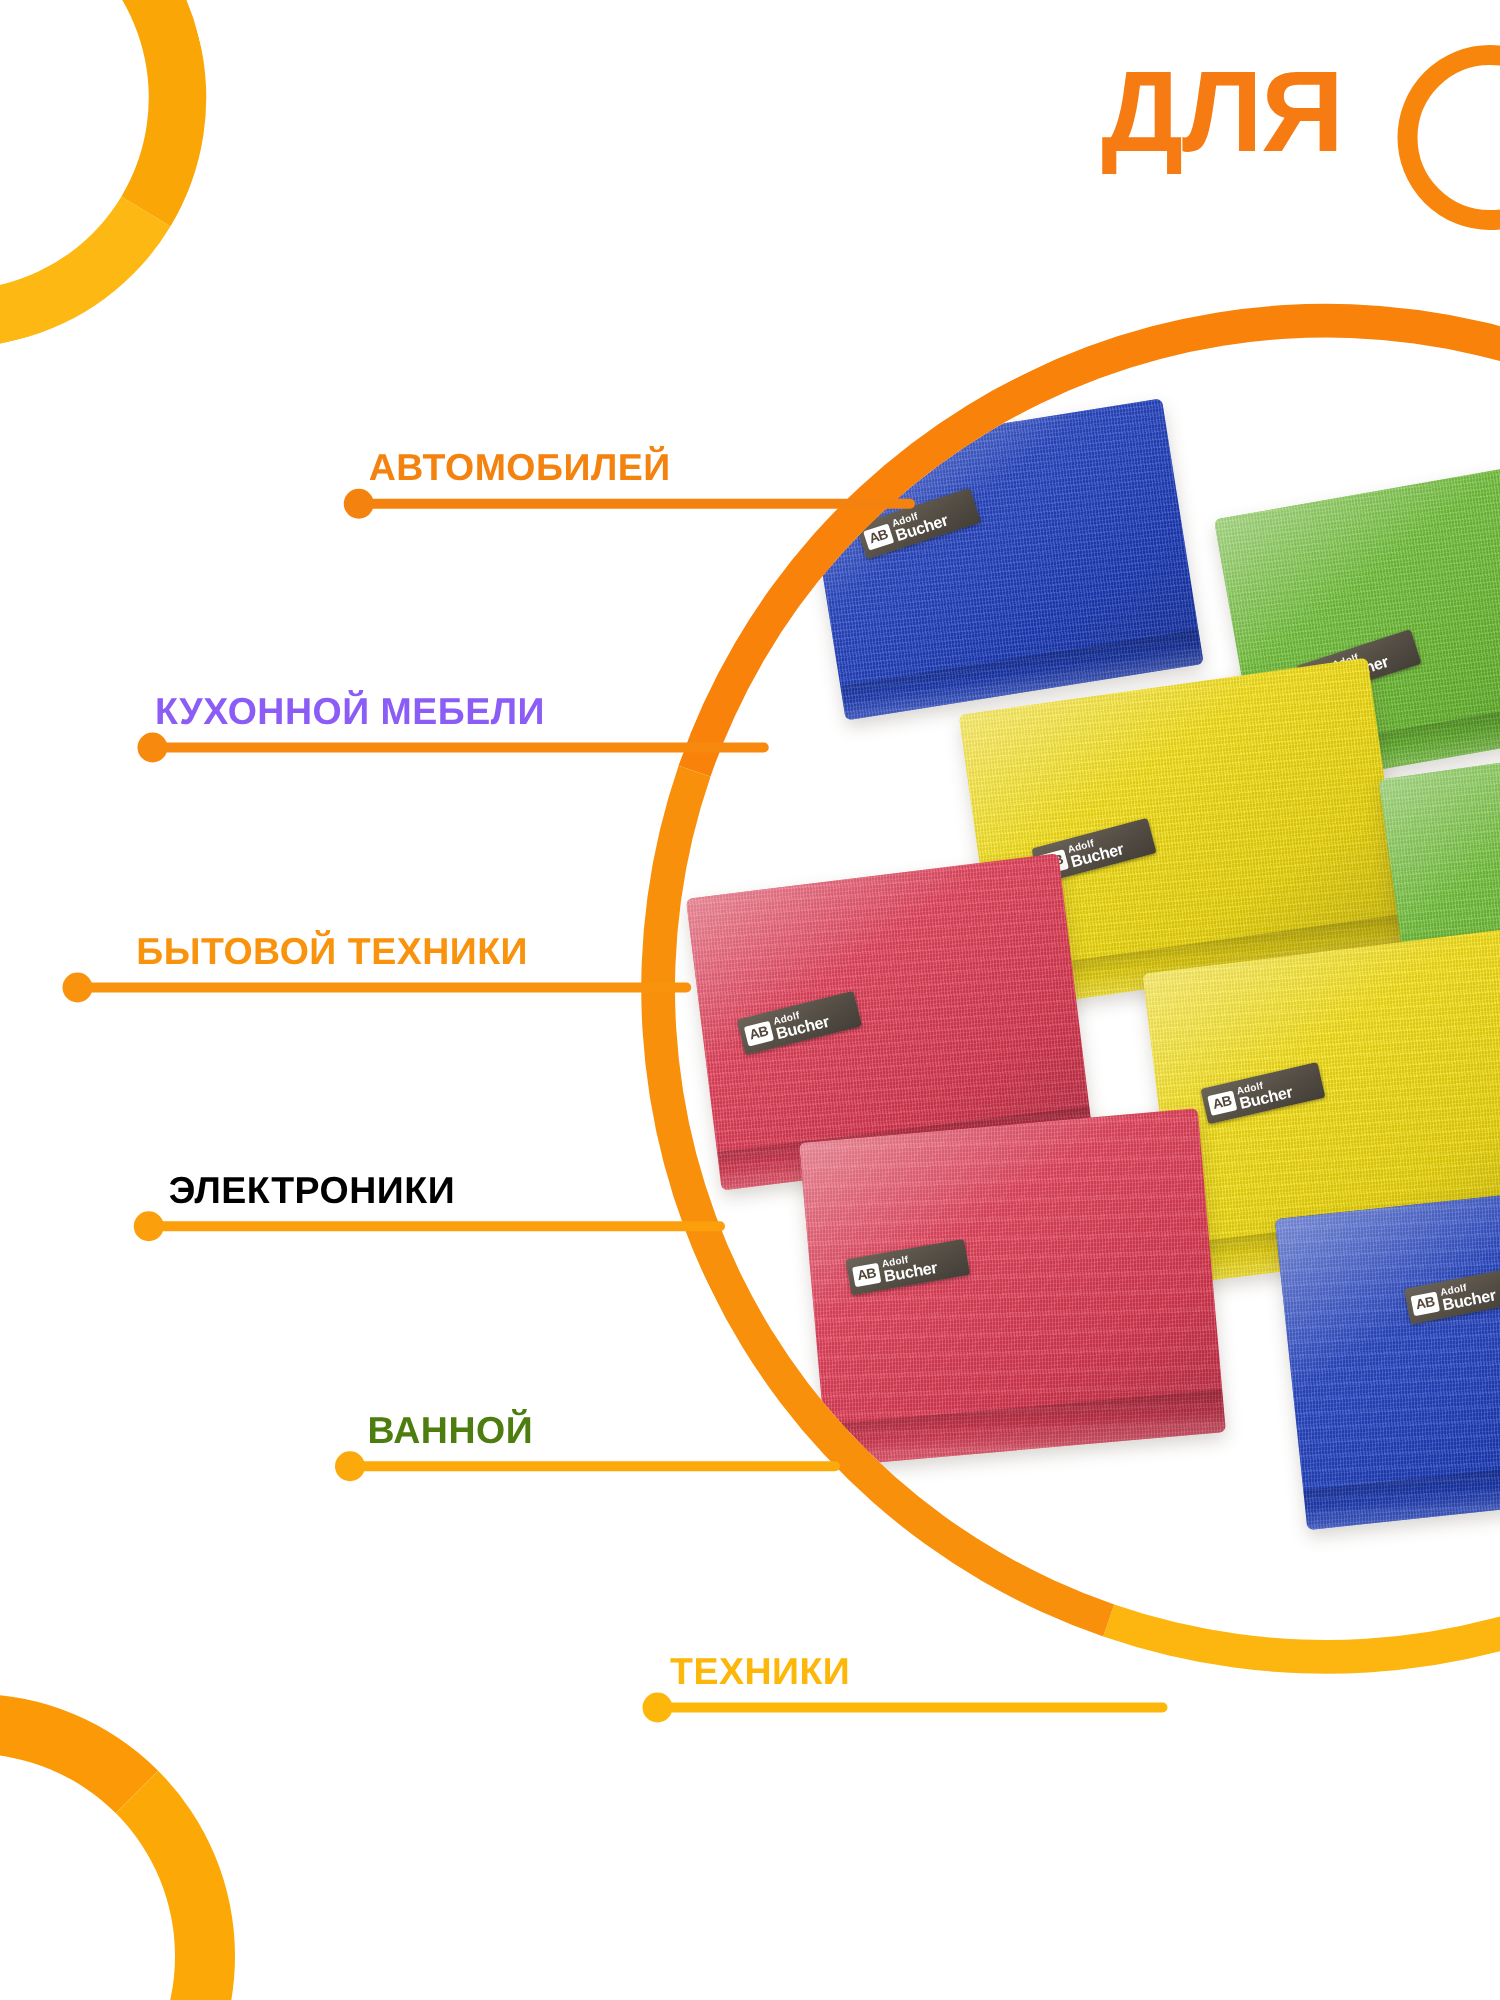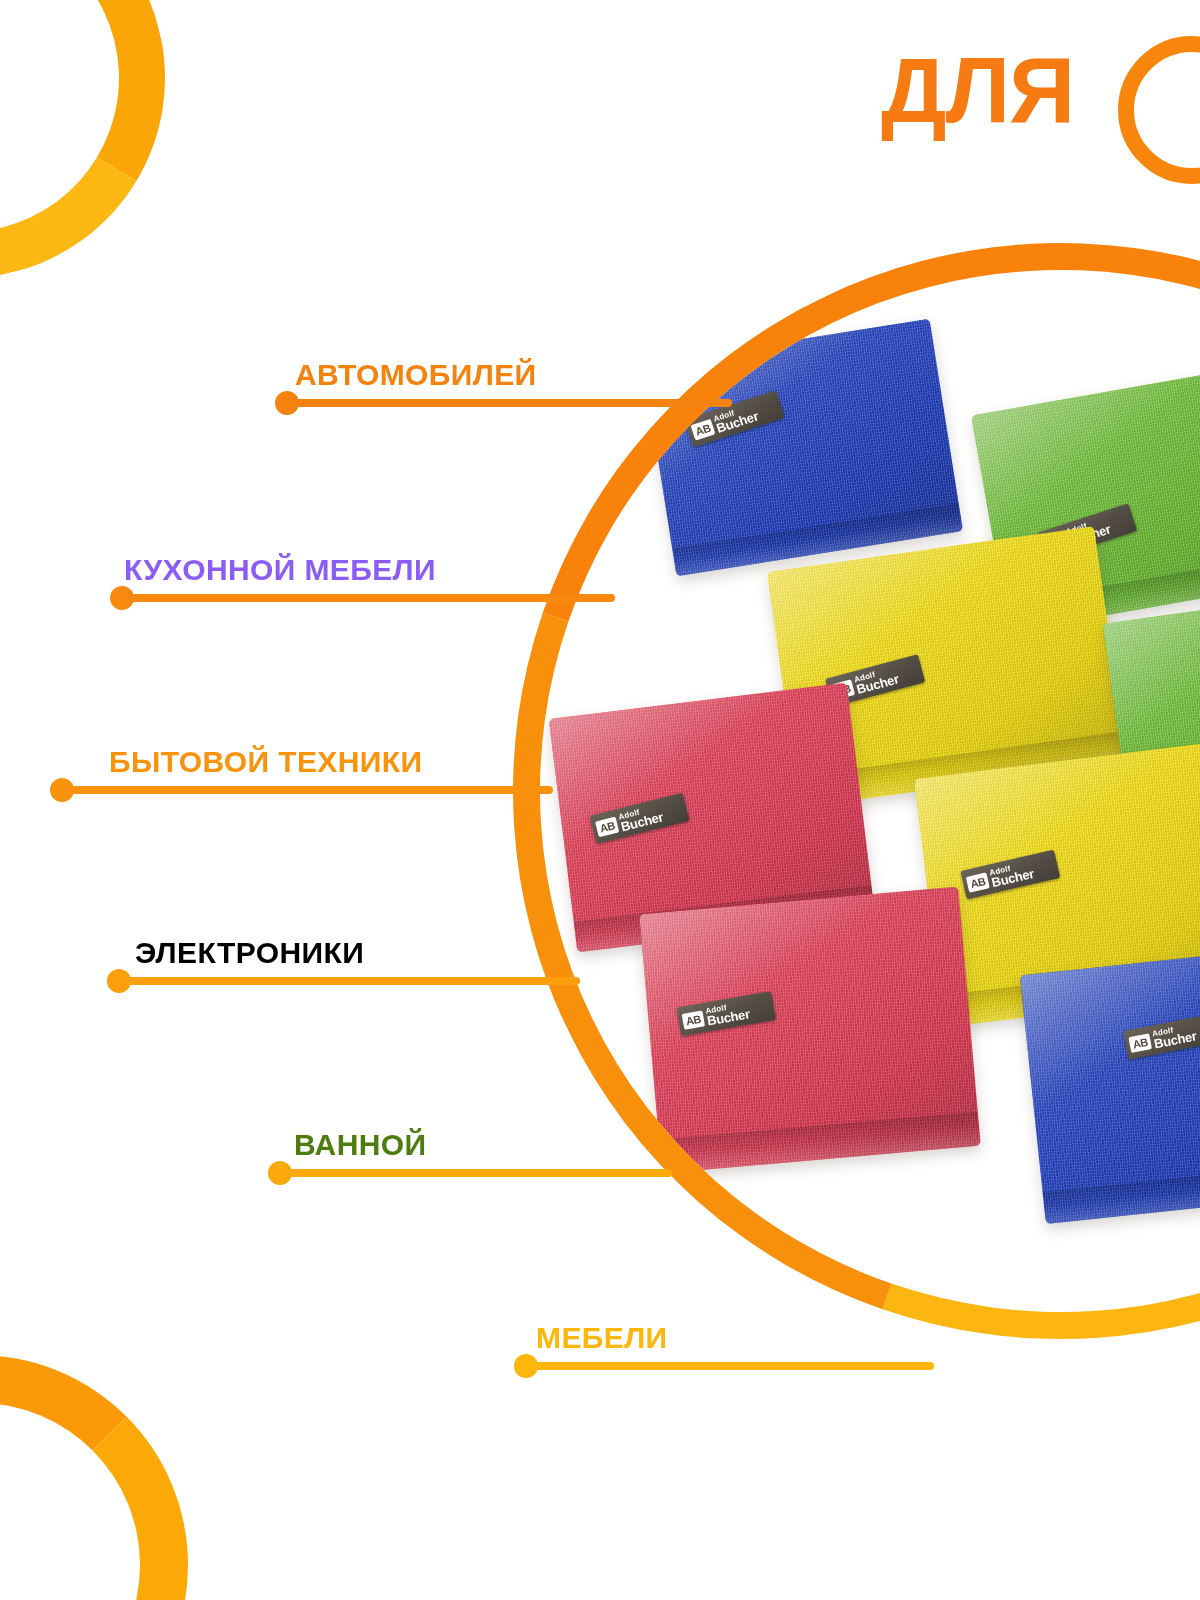--- a/index.html
+++ b/index.html
@@ -287,17 +287,17 @@
         <div class="label" style="left: 135px; color: #000000;">ЭЛЕКТРОНИКИ</div>
       </div>
       <div class="callout" style="left: 0px; top: 1129px; width: 1200px; height: 48px;">
         <div class="leader" style="left: 276px; width: 396px; background: rgb(252, 170, 11);"></div>
         <div class="dot" style="left: 268px; background: rgb(252, 170, 11);"></div>
         <div class="label" style="left: 294px; color: #4d7c0f;">ВАННОЙ</div>
       </div>
       <div class="callout" style="left: 0px; top: 1322px; width: 1200px; height: 48px;">
         <div class="leader" style="left: 522px; width: 412px; background: rgb(253, 182, 10);"></div>
         <div class="dot" style="left: 514px; background: rgb(253, 182, 10);"></div>
-        <div class="label" style="left: 536px; color: rgb(253, 182, 10);">МЕБЕЛИ</div>
+        <div class="label" style="left: 536px; color: rgb(253, 182, 10);">ТЕХНИКИ</div>
       </div>
     </div>
 
 </div>
 
 </body></html>

